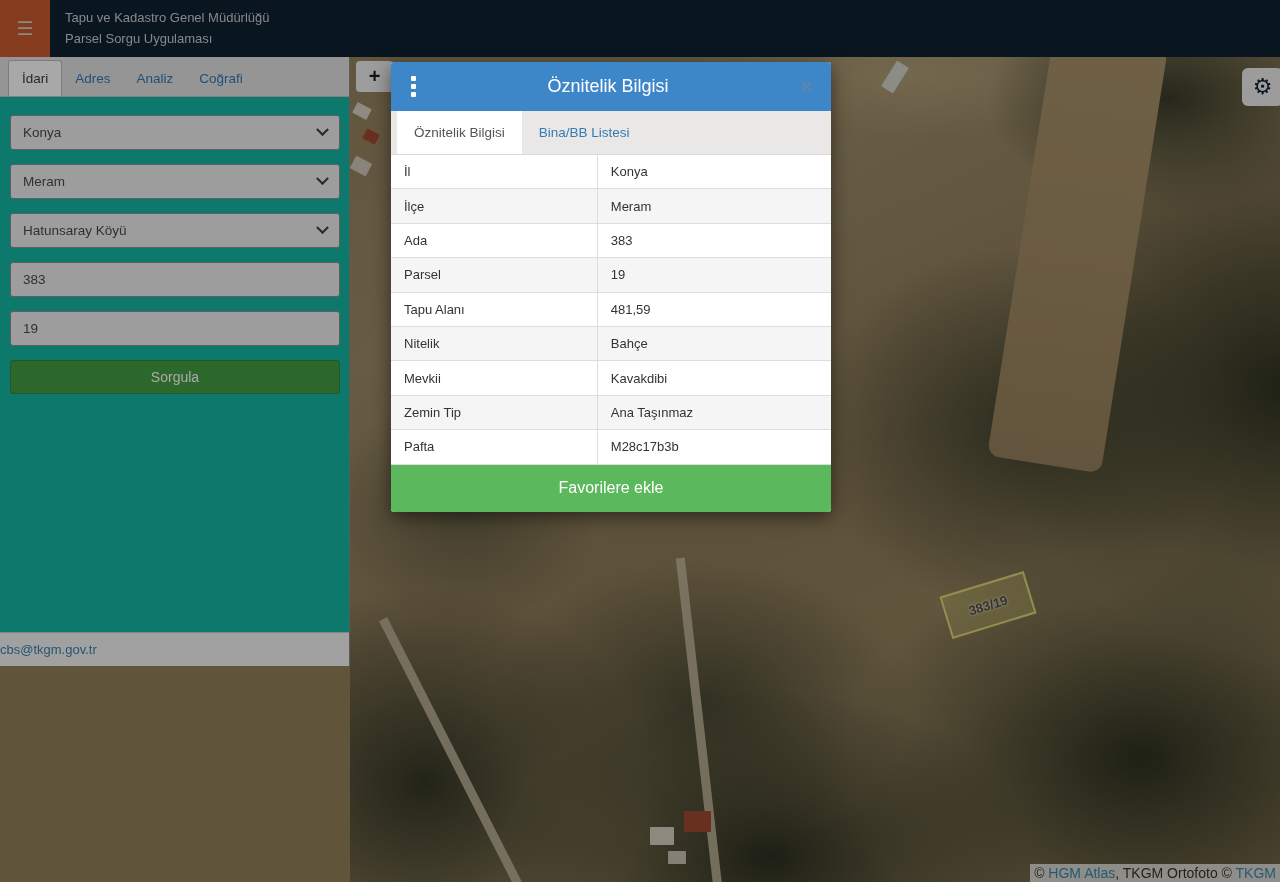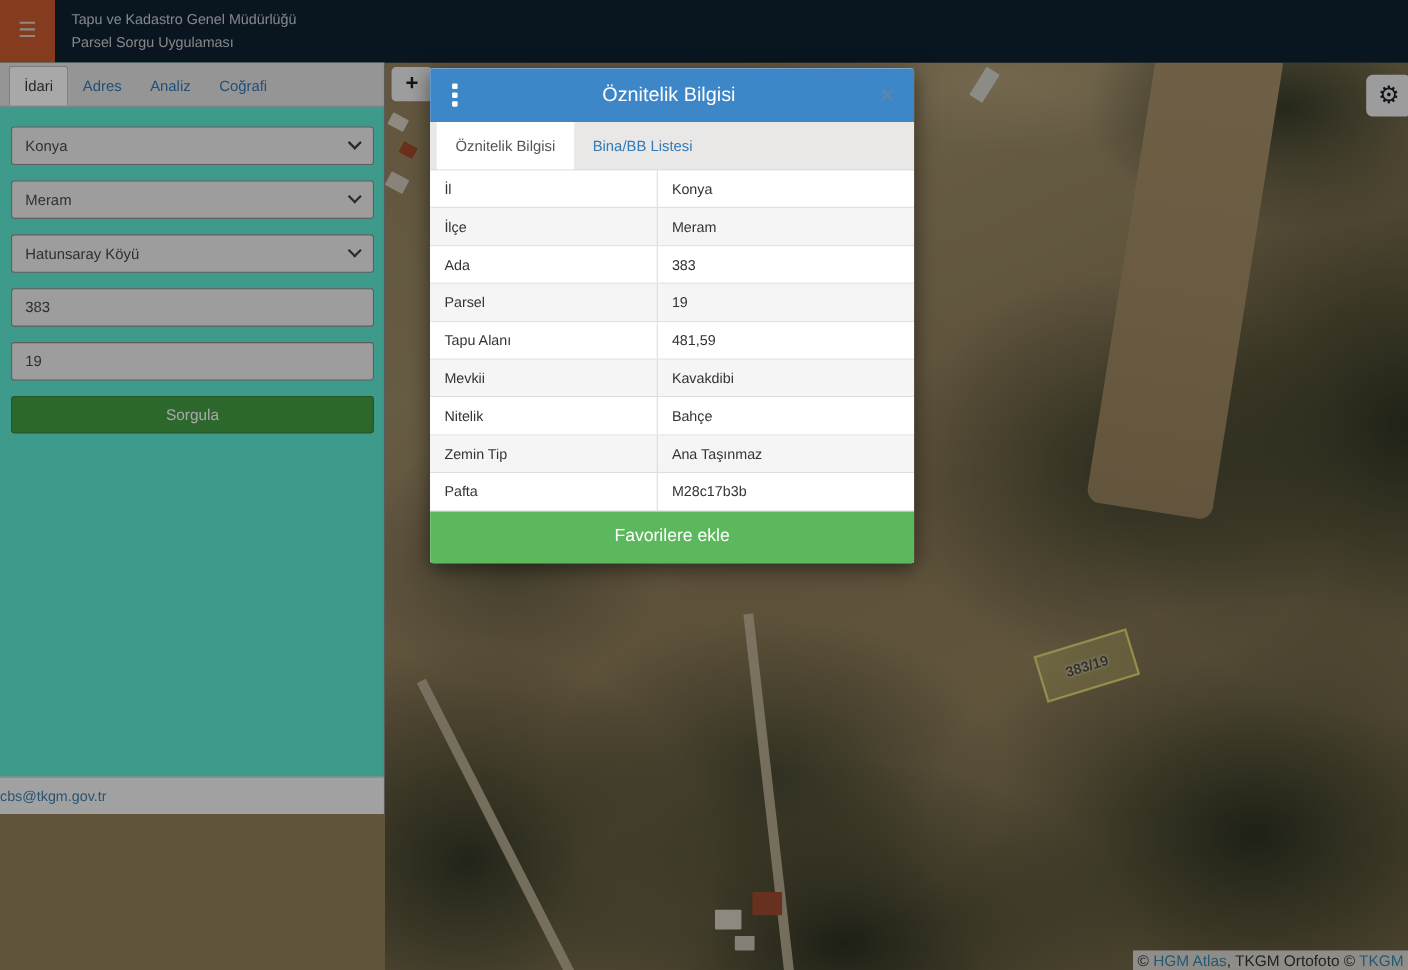--- a/index.html
+++ b/index.html
@@ -11,22 +11,22 @@
   .navbar { position:absolute; left:0; top:0; width:1280px; height:57px;
             background:#0f2030; display:flex; align-items:stretch; z-index:5; }
   .menu-btn { width:50px; height:57px; background:#ca5a2c; display:flex;
               align-items:center; justify-content:center; cursor:pointer; }
   .menu-btn span { color:#d8cfc7; font-size:19px; line-height:1; }
   .nav-titles { display:flex; flex-direction:column; justify-content:center;
                 margin-left:15px; gap:3px; }
   .nav-titles div { color:#c9ced3; font-size:13px; line-height:1.35; }
 
   
-  .sidebar { position:absolute; left:0; top:57px; width:350px; height:683px;
-             background:#5eead4; z-index:5; border-right:1px solid #8a8a8a; }
+  .sidebar { position:absolute; left:0; top:57px; width:350px; height:609px;
+             background:#14b8a6; z-index:5; border-right:1px solid #8a8a8a; }
   .side-tabs { height:40px; background:#e2e2e2; border-bottom:1px solid #c4c4c4;
                display:flex; align-items:flex-end; padding-left:8px; }
   .side-tab { font-size:13.5px; color:#337ab7; padding:10px 13px; cursor:pointer; }
   .side-tab.active { background:#ffffff; color:#3c3c3c;
                      border:1px solid #bdbdbd; border-bottom:none;
                      border-radius:3px 3px 0 0; }
   .side-form { padding:18px 10px 0 10px; }
   .fld { width:330px; height:35px; background:#efefef; border:1px solid #8f8f8f;
          border-radius:3px; margin-bottom:14px; display:flex; align-items:center;
          padding:0 12px; font-size:13.5px; color:#4a4a4a; }
@@ -219,28 +219,28 @@
         </div>
       <div class="mrow">
           <div class="c1">Parsel</div>
           <div class="c2">19</div>
         </div>
       <div class="mrow">
           <div class="c1">Tapu Alanı</div>
           <div class="c2">481,59</div>
         </div>
       <div class="mrow">
+          <div class="c1">Nitelik</div>
+          <div class="c2">Bahçe</div>
+        </div>
+      <div class="mrow">
           <div class="c1">Mevkii</div>
           <div class="c2">Kavakdibi</div>
         </div>
       <div class="mrow">
-          <div class="c1">Nitelik</div>
-          <div class="c2">Bahçe</div>
-        </div>
-      <div class="mrow">
           <div class="c1">Zemin Tip</div>
           <div class="c2">Ana Taşınmaz</div>
         </div>
       <div class="mrow">
           <div class="c1">Pafta</div>
           <div class="c2">M28c17b3b</div>
         </div>
     </div>
     <button class="fav-btn">Favorilere ekle</button>
   </div>

